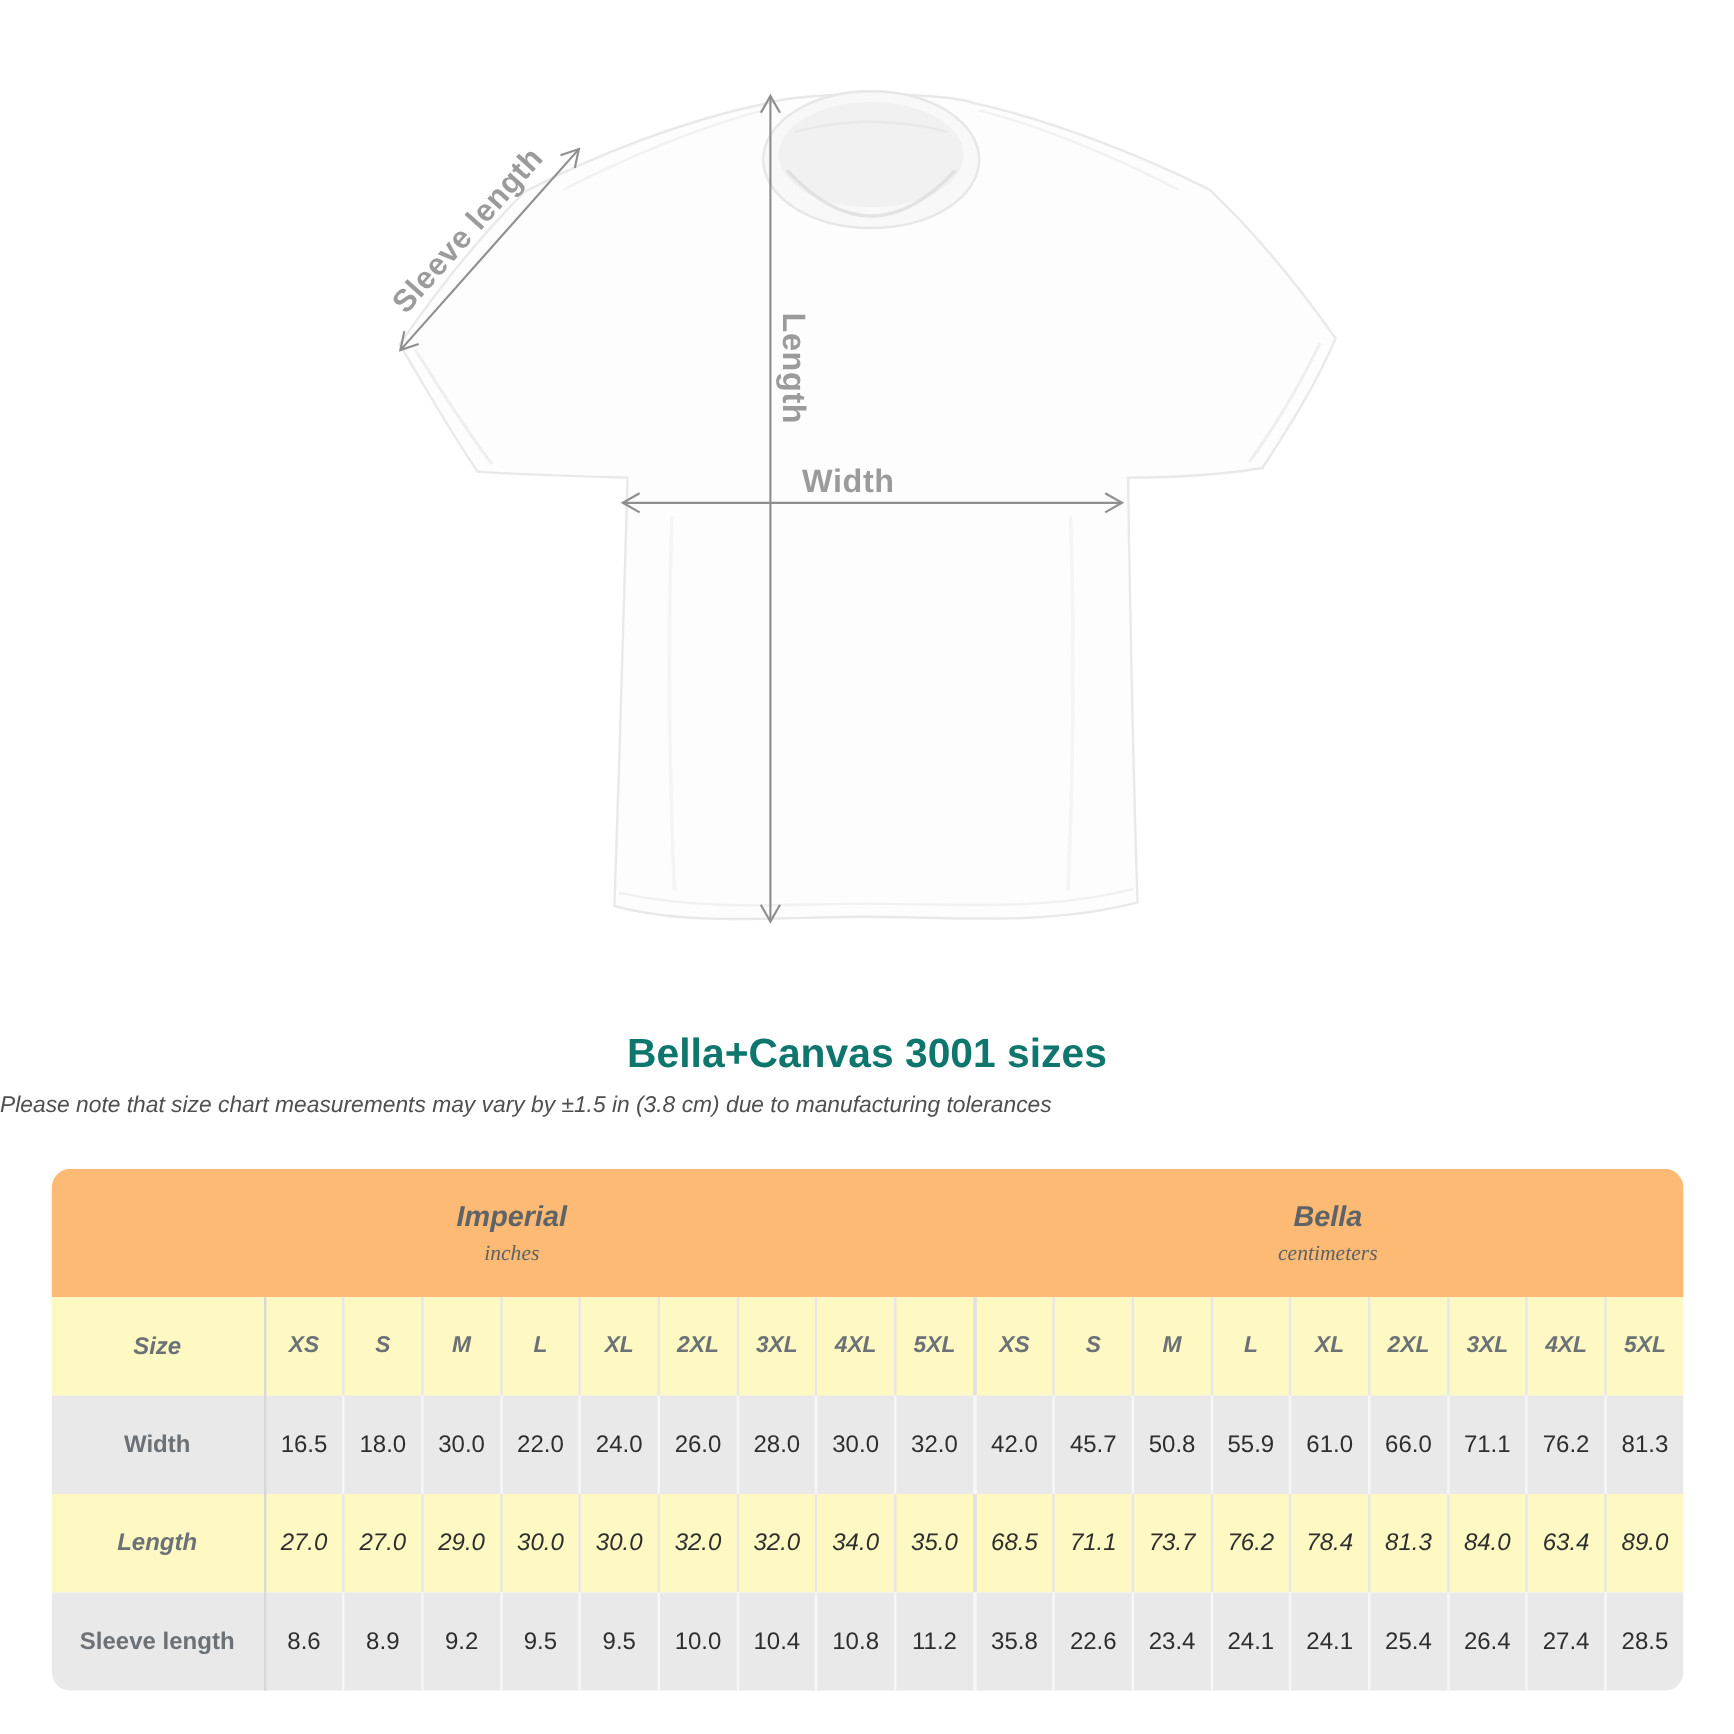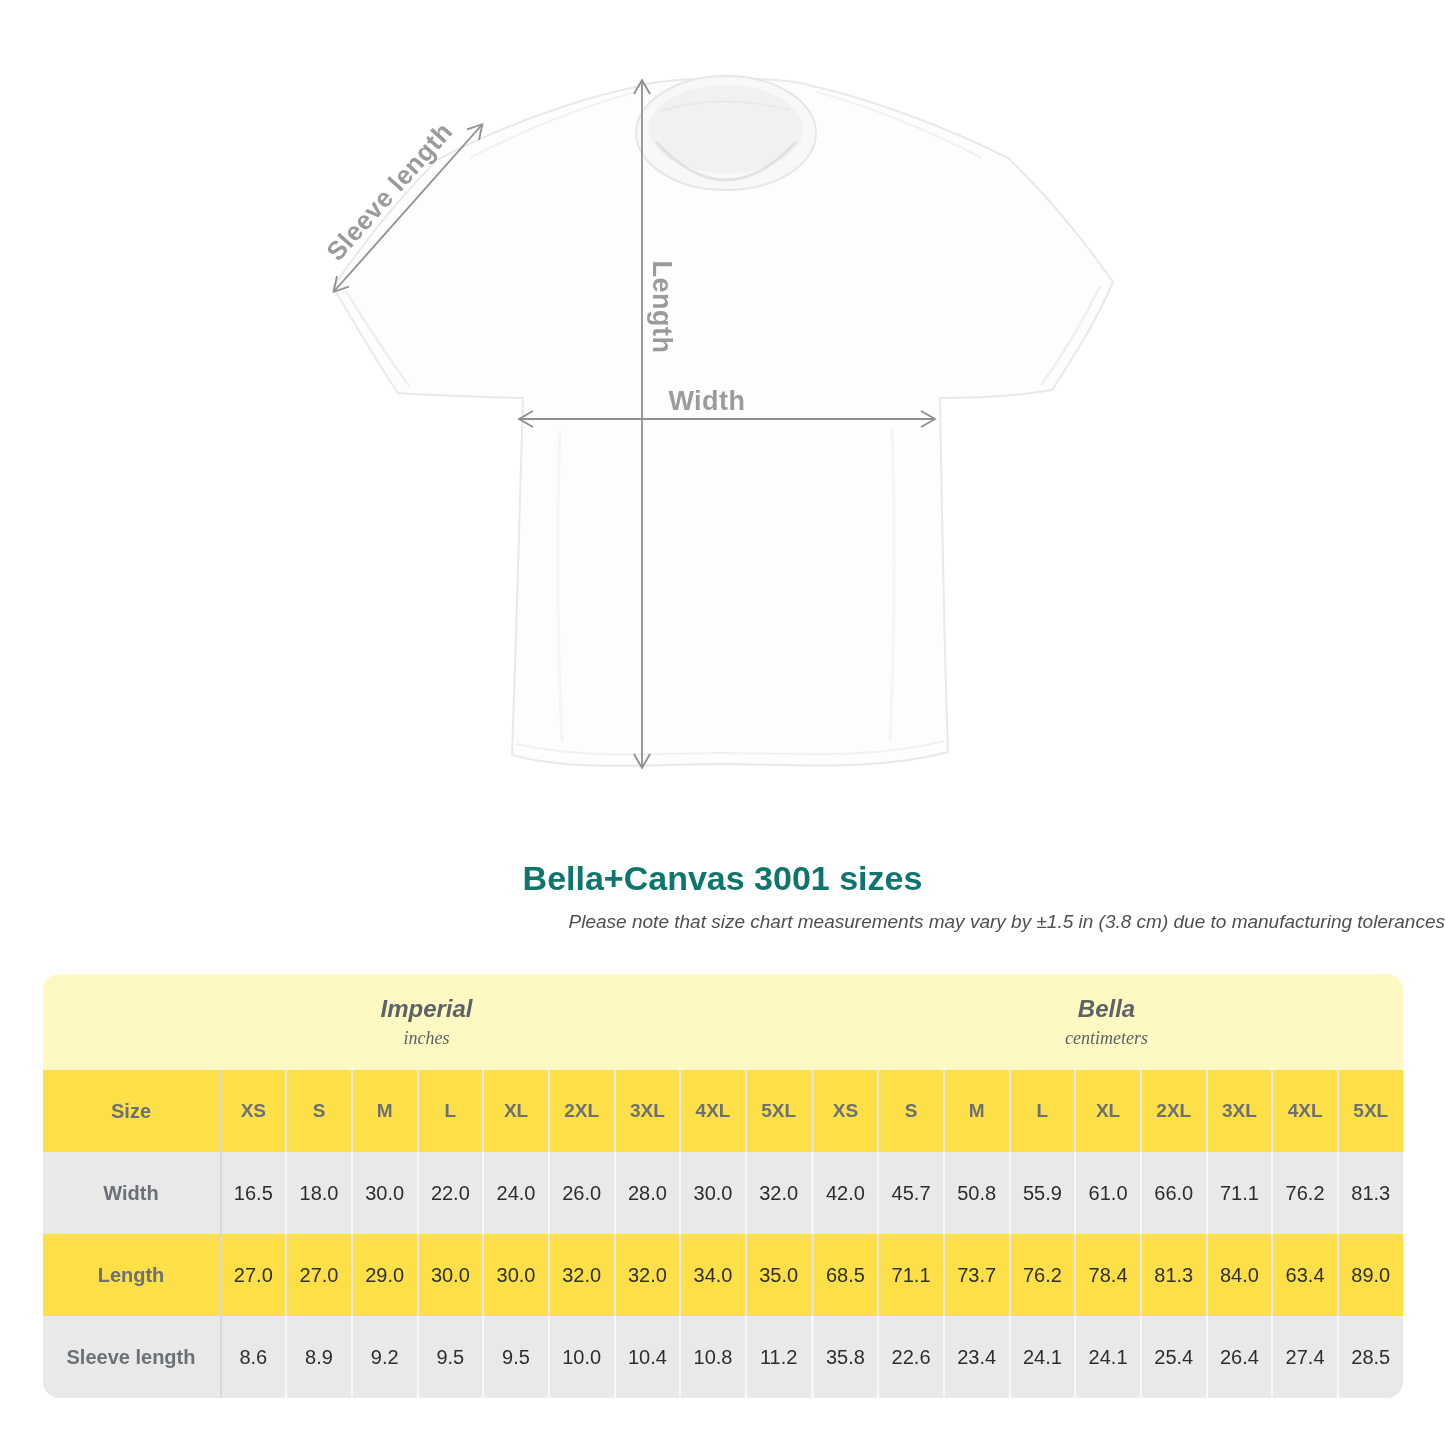--- a/index.html
+++ b/index.html
@@ -7,30 +7,30 @@
     position:relative; width:1445px; height:1445px; overflow:hidden;
     background:#ffffff; font-family:"Liberation Sans", sans-serif;
   }
   
   .diagram { position:relative; width:1445px; height:832px; }
   .diagram svg { position:absolute; left:0; top:0; }
   .meas-label { font-weight:bold; fill:#9b9b9b; letter-spacing:0.5px; }
   
   .title { margin:26px 0 0 0; text-align:center; font-size:34px; line-height:40px;
            font-weight:bold; color:#0f766e; }
-  .subtitle { margin:10px 0 0 0; text-align:right; font-style:italic;
-              font-size:19px; line-height:28px; color:#4f4f4f;padding-left:28px; }
+  .subtitle { margin:10px 0 0 0; text-align:left; font-style:italic;
+              font-size:19px; line-height:28px; color:#4f4f4f; }
   
   .size-table {
     width:1360px; margin:38px auto 0 auto; border-radius:16px; overflow:hidden;
   }
   .trow { display:flex; width:100%; }
-  .row-band { height:96px; background:#fef9c3; }
+  .row-band { height:107px; background:#fdba74; }
   .row-data { height:82px; }
-  .row-white { background:#fde047; --sep:#e7e7e7; }
+  .row-white { background:#fef9c3;font-style:italic; --sep:#e7e7e7; }
   .row-gray  { background:#e9e9e9; --sep:#f7f7f7; }
   .cell {
     flex:1 1 0; display:flex; align-items:center; justify-content:center;
     box-sizing:border-box; min-width:0;
   }
   .cell + .cell { border-left:2px solid var(--sep); }
   .label-col { flex:0 0 177px; }
   .c-first { border-left:2px solid #d8d8d8 !important; }
   .c-metric { border-left-width:3px !important; }
   .row-white .c-metric { border-left-color:#e0e0e0 !important; }

